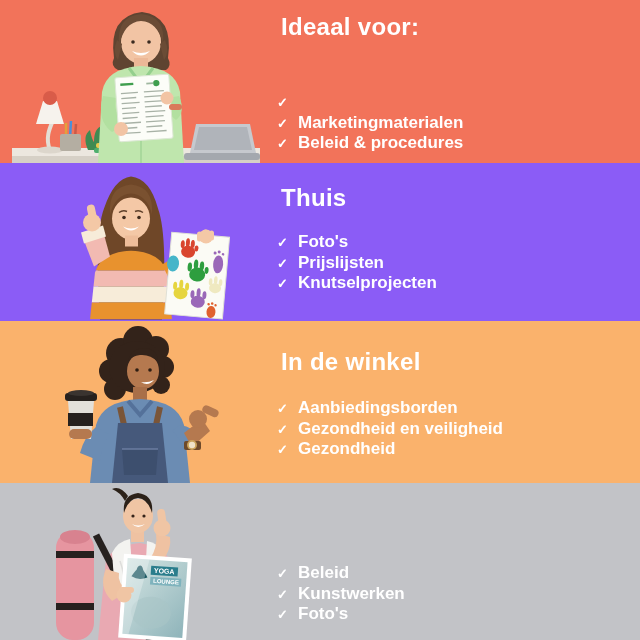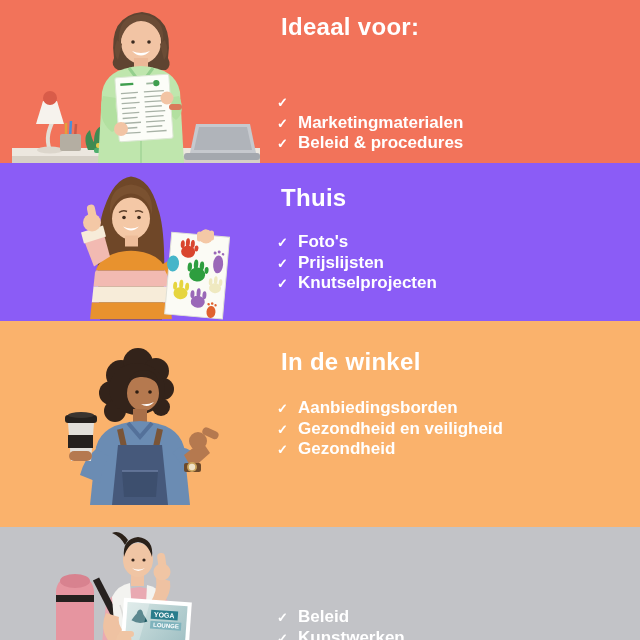--- a/index.html
+++ b/index.html
@@ -3,21 +3,21 @@
 <meta charset="utf-8">
 <style>
   html,body{margin:0;padding:0;background:#ffffff;}
   .canvas{
     position:relative;width:640px;height:640px;overflow:hidden;
     font-family:"Liberation Sans", sans-serif;
   }
   .band{position:relative;width:640px;overflow:hidden;}
   .band-0{height:163px;}
   .band-1{height:158px;}
-  .band-2{height:206px;}
+  .band-2{height:162px;}
   .band-3{height:157px;}
   .photo{position:absolute;left:0;top:0;width:260px;height:100%;}
   .photo svg{display:block;width:100%;height:100%;}
   .page-title,.band h2{
     position:absolute;left:277px;margin:4px;color:#ffffff;font-weight:700;
     font-size:24px;line-height:33px;letter-spacing:.3px;white-space:nowrap;
   }
   .list{
     position:absolute;left:277px;margin:0;padding:0;list-style:none;
     color:#ffffff;font-weight:700;font-size:17px;line-height:19.5px;white-space:nowrap;

